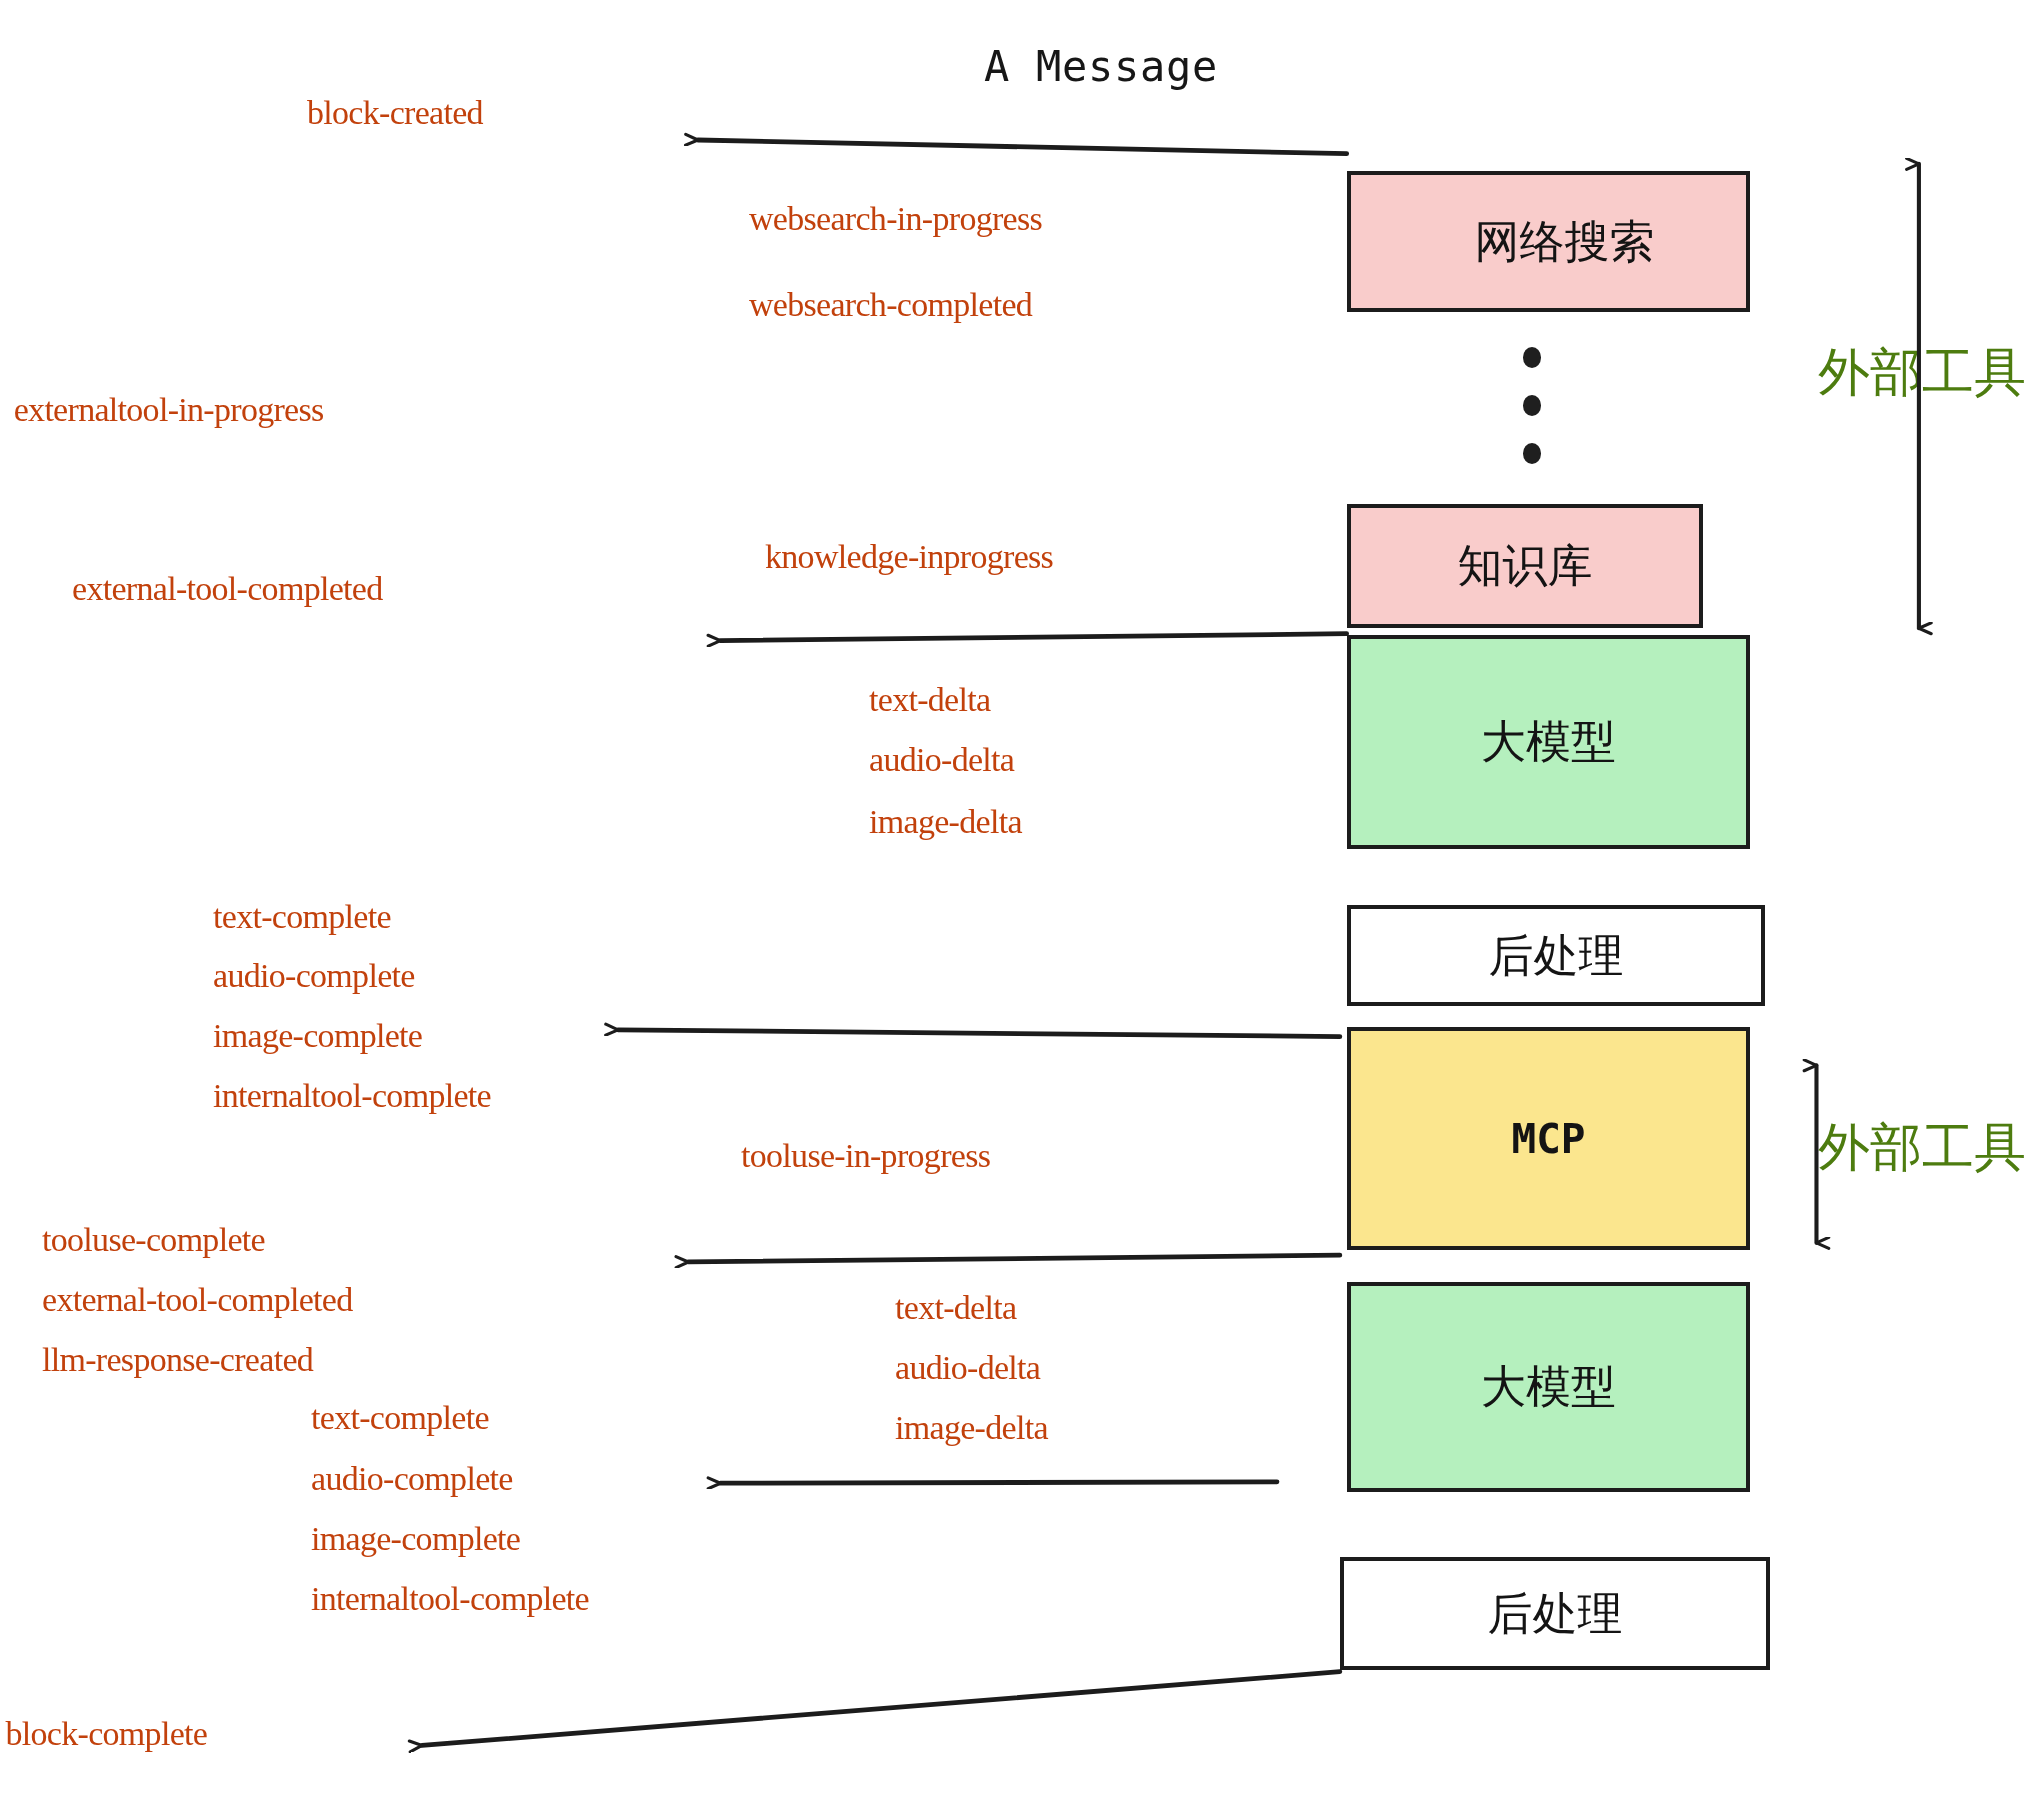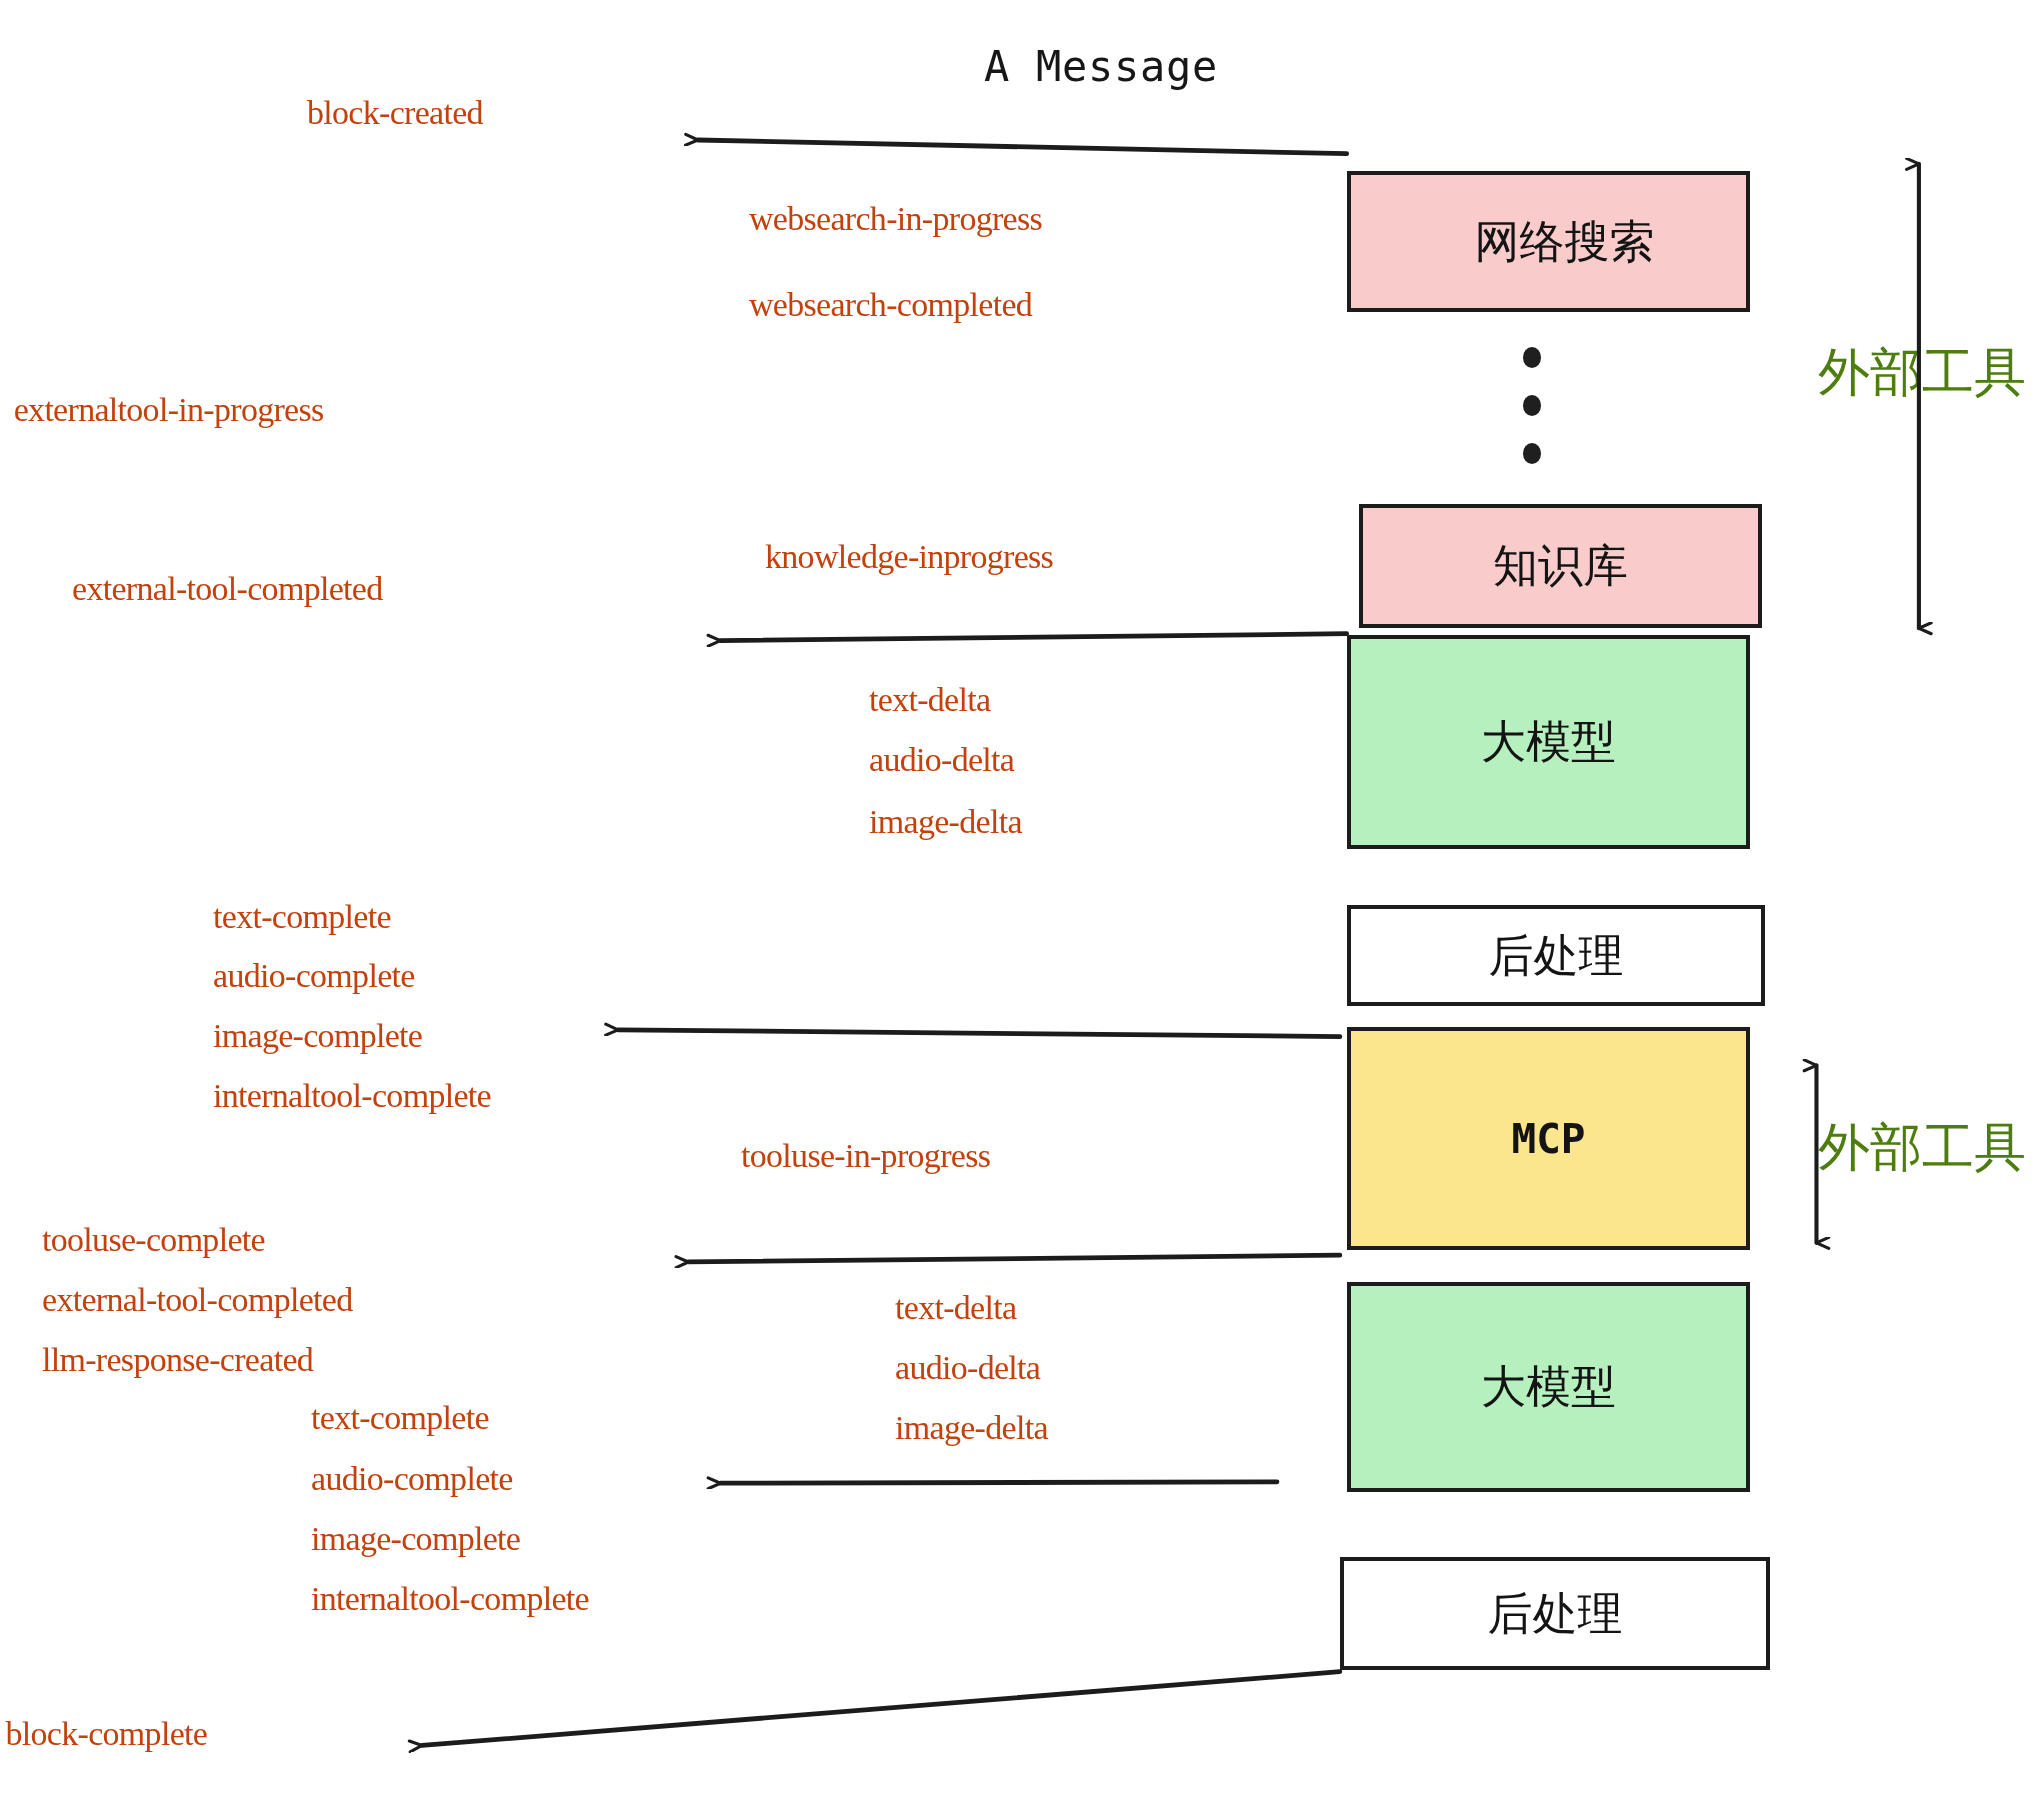--- a/index.html
+++ b/index.html
@@ -109,21 +109,21 @@
   <div class="mono-label" style="left:311px; top:1401px;">text-complete</div>
   <div class="mono-label" style="left:311px; top:1462px;">audio-complete</div>
   <div class="mono-label" style="left:311px; top:1522px;">image-complete</div>
   <div class="mono-label" style="left:311px; top:1582px;">internaltool-complete</div>
   <div class="mono-label" style="left:5.5px; top:1717px;">block-complete</div>
 
   <div class="box" style="left:1347px; top:171px; width:403px; height:141px; background:#F9CCCB;padding-left:32px;">
     <span class="box-label">网络搜索</span>
   </div>
 
-  <div class="box" style="left:1347px; top:504px; width:403px; height:124px; background:#F9CCCB;margin-left:12px;">
+  <div class="box" style="left:1347px; top:504px; width:356px; height:124px; background:#F9CCCB;">
     <span class="box-label">知识库</span>
   </div>
 
   <div class="box" style="left:1347px; top:635px; width:403px; height:214px; background:#B5F0BE;">
     <span class="box-label">大模型</span>
   </div>
 
   <div class="box" style="left:1347px; top:905px; width:418px; height:101px; background:#FFFFFF;">
     <span class="box-label">后处理</span>
   </div>

